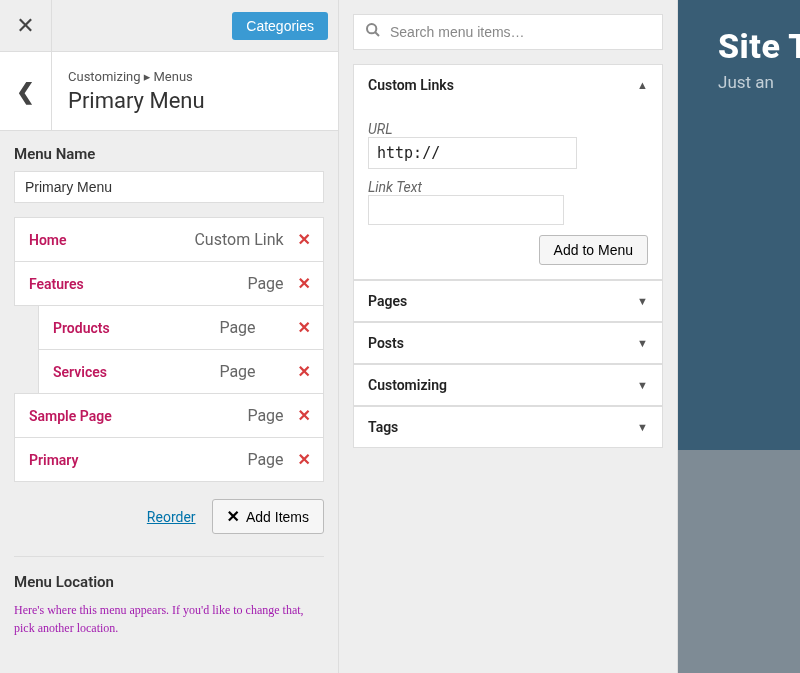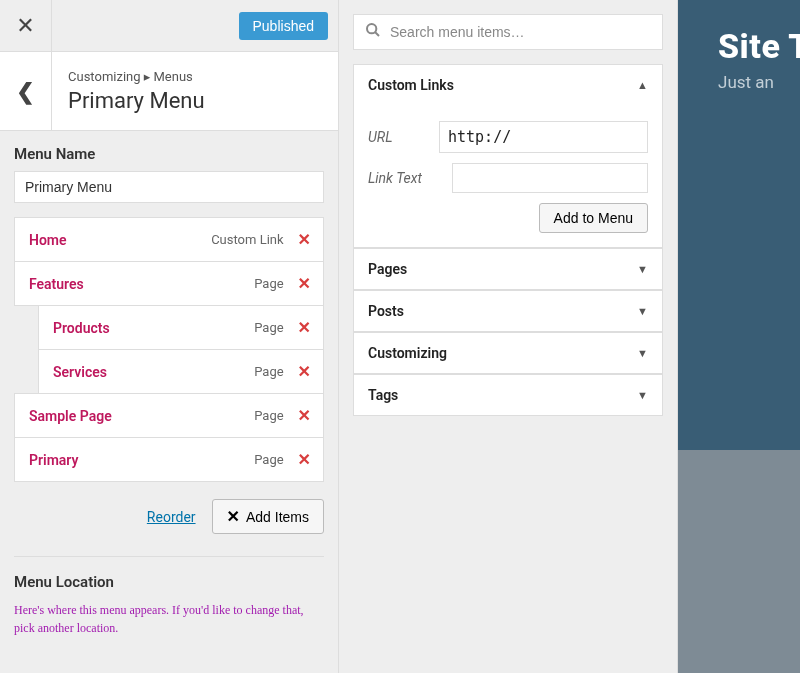--- a/index.html
+++ b/index.html
@@ -109,28 +109,28 @@
   }
   .menu-item {
     background: #fff;
     border: 1px solid #ddd;
     display: flex;
     align-items: center;
     padding: 12px 12px 12px 14px;
     margin-bottom: -1px;
     cursor: move;
   }
-  .menu-item.indent { margin-left: 24px; }
+  .menu-item.indent { margin-left: 24px; gap: 28px; }
   .menu-item-title {
     font-weight: 600;
     color: #be185d;
     flex: 1;
   }
   .menu-item-type {
-    font-size: 13px;
+    font-size: 16px;
     color: #666;
     margin-right: 14px;
   }
   .menu-item-remove {
     color: #d83e3e;
     font-size: 16px;
     font-weight: bold;
     cursor: pointer;
   }
 
@@ -227,22 +227,23 @@
   }
   .acc-header .tri {
     color: #555;
     font-size: 11px;
   }
   .acc-body {
     padding: 6px 14px 14px 14px;
   }
   .form-row {
     display: flex;
-    align-items: center;
+    align-items: flex-start;
     margin: 10px 0;
+    flex-direction: column;
   }
   .form-row label {
     width: 90px;
     font-style: italic;
     color: #666;
     font-size: 14px;
   }
   .form-row input {
     flex: 1;
     padding: 6px 8px;
@@ -303,21 +304,21 @@
 </style>
 </head>
 <body>
 
 <div class="left-panel">
 
   <div class="top-bar">
     <div class="close-btn">
       <span>✕</span>
     </div>
-    <button class="published">Published</button>
+    <button class="published">Categories</button>
   </div>
 
   <div class="section-header">
     <div class="back-btn">
       <span>❮</span>
     </div>
     <div class="section-header-titles">
       <div class="breadcrumb">Customizing ▸ Menus</div>
       <div class="section-title">Primary Menu</div>
     </div>

